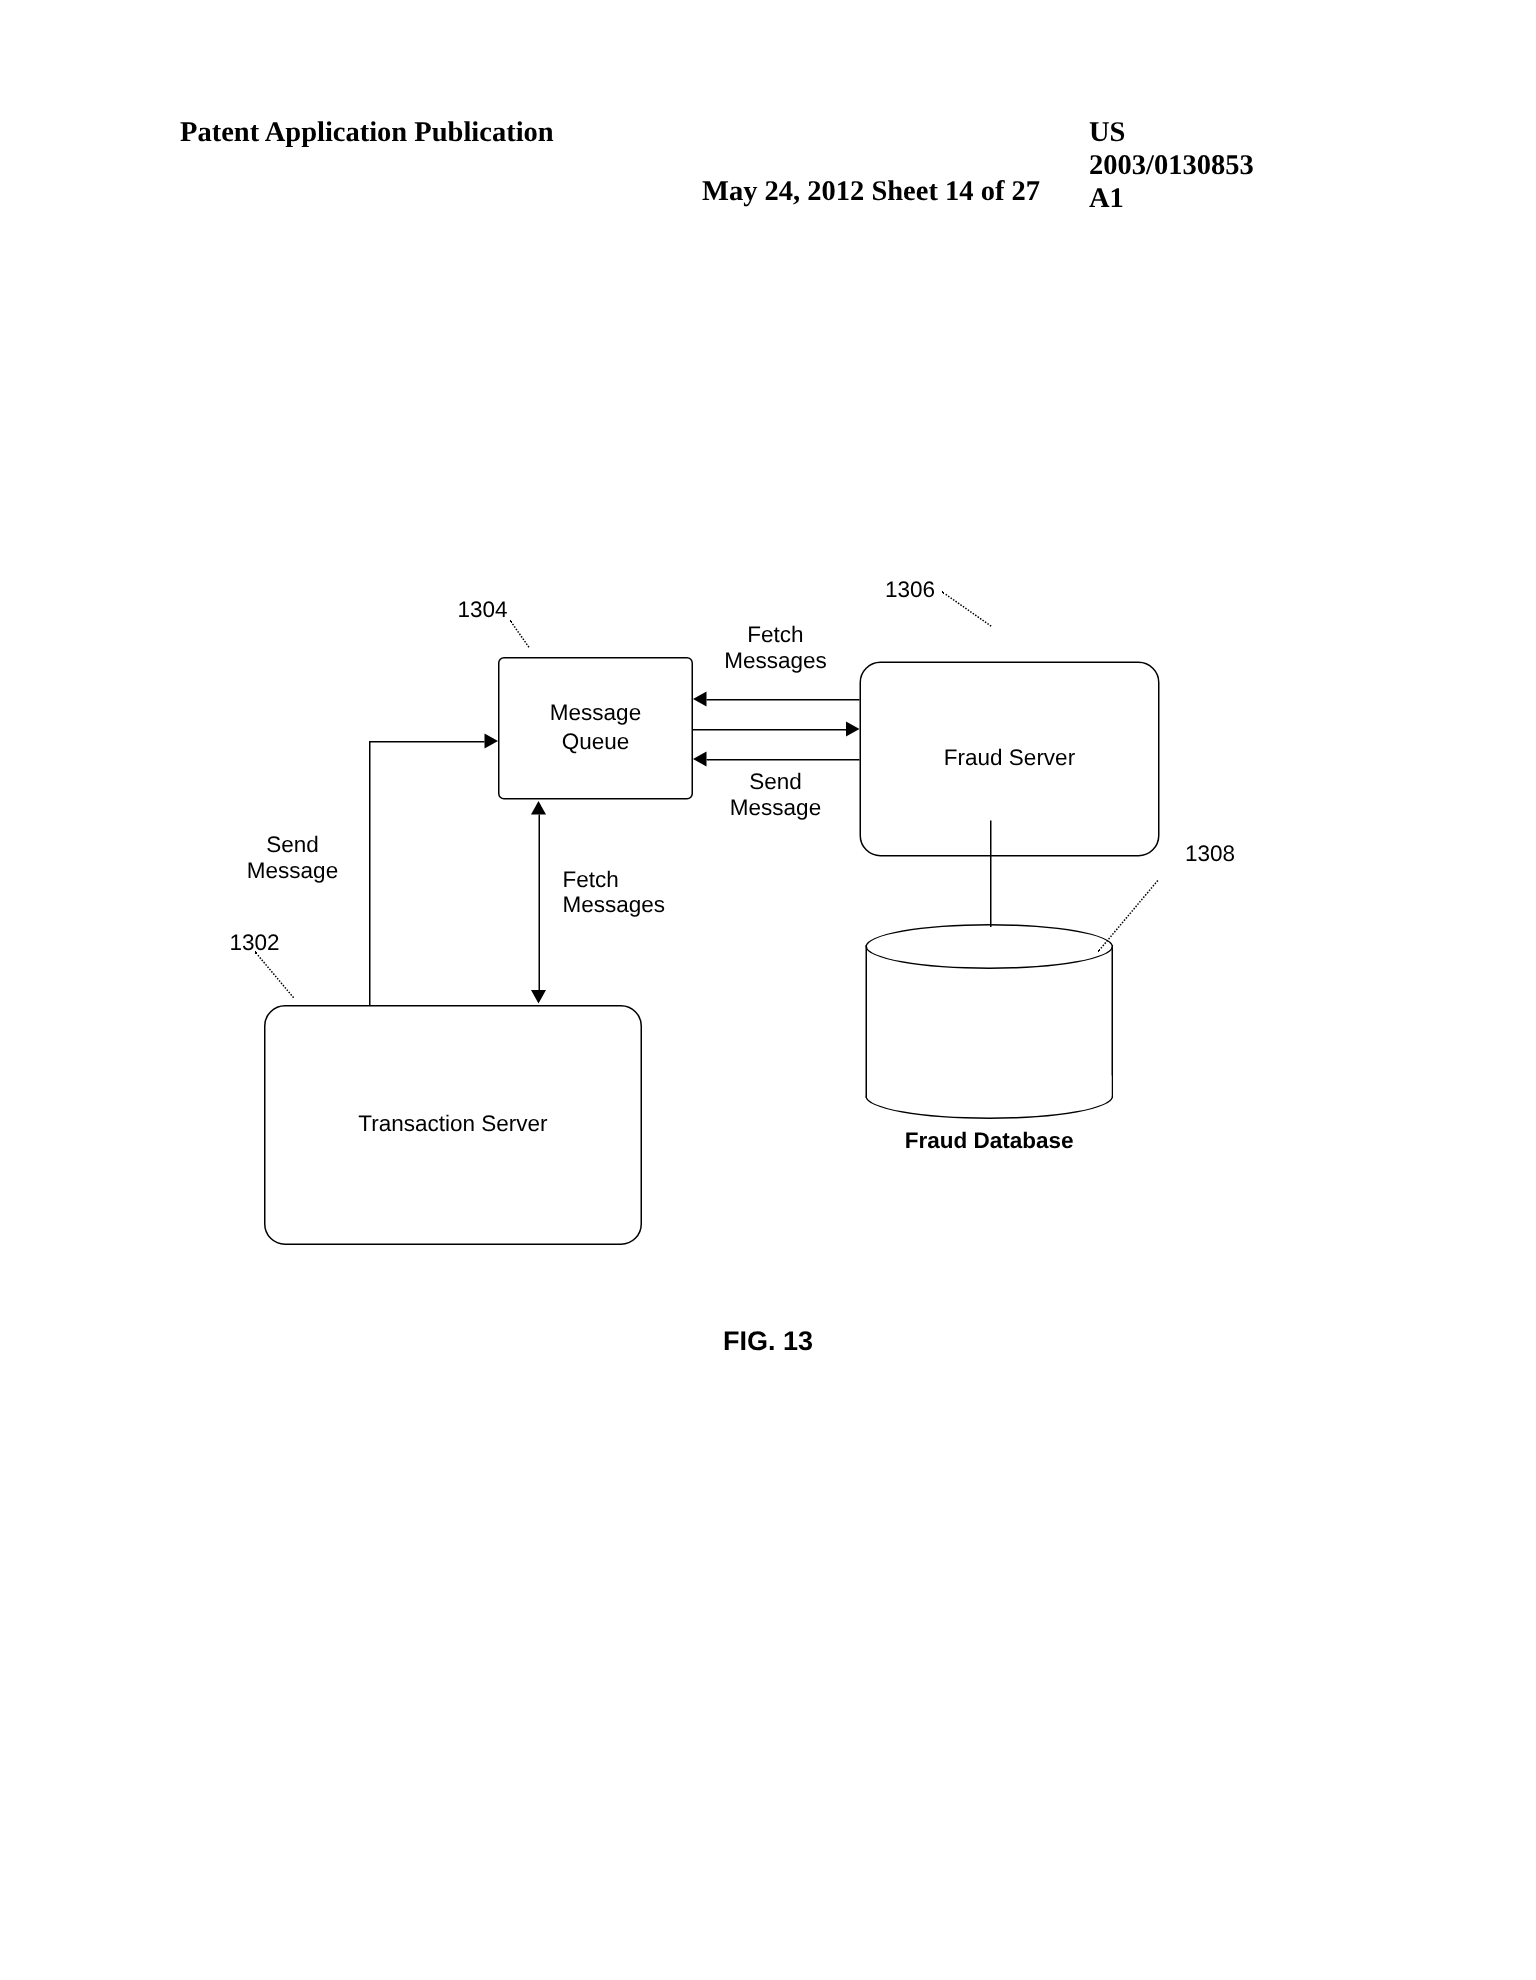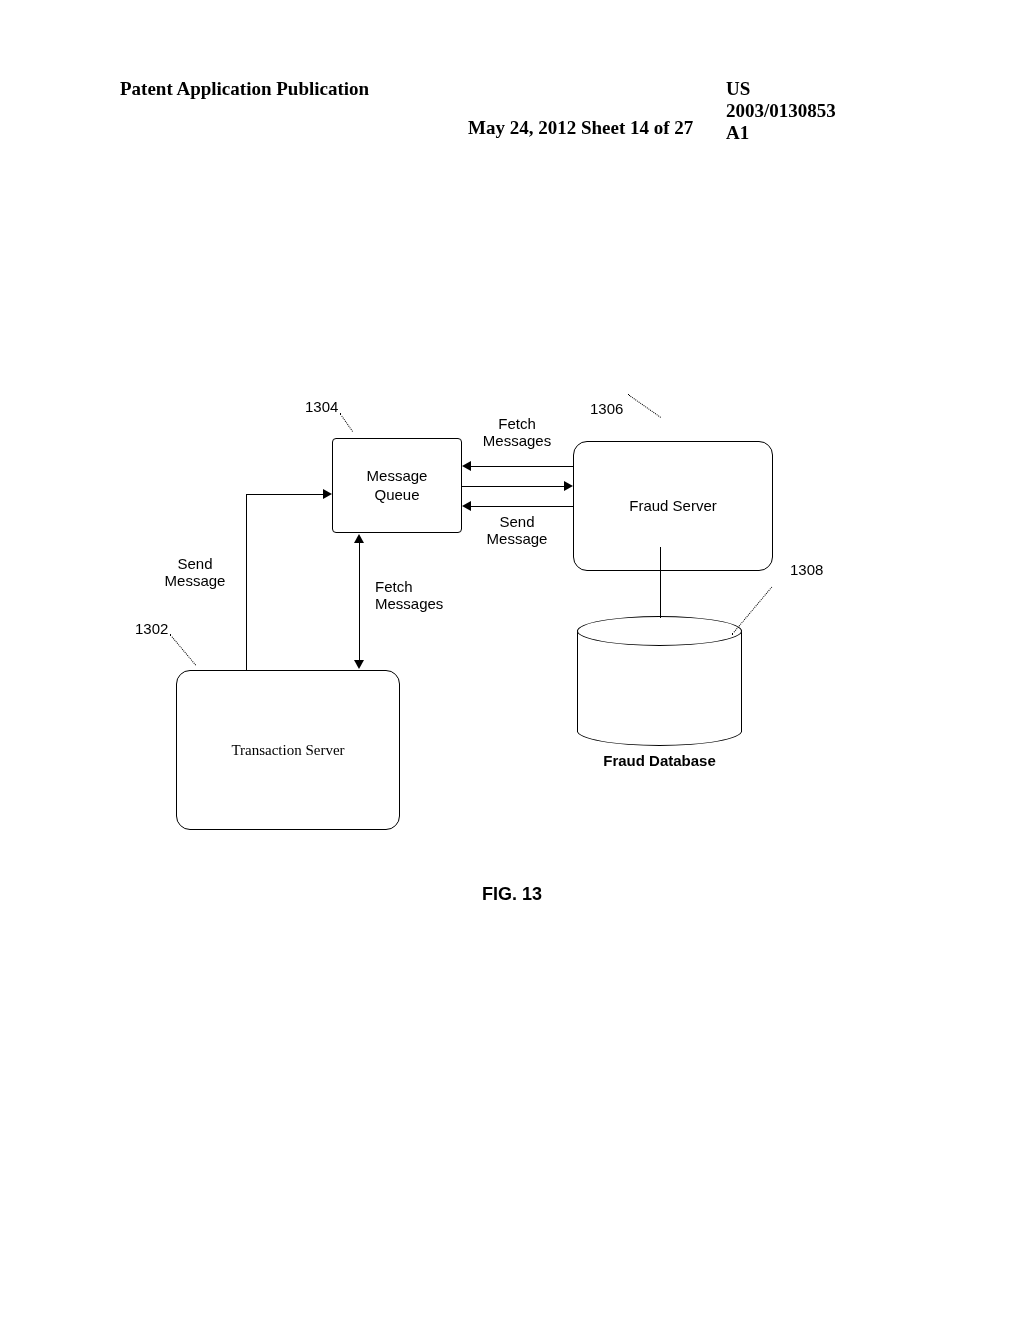--- a/index.html
+++ b/index.html
@@ -171,21 +171,21 @@
 Queue</span>
       </div>
     </div>
 
     <div class="node" style="left:573px; top:417px; width:200px; height:130px;margin-top:24px;">
       <div class="box">
         <span>Fraud Server</span>
       </div>
     </div>
 
-    <div class="node" style="left:176px; top:670px; width:224px; height:160px;font-family:Liberation Serif, serif;">
+    <div class="node" style="left:176px; top:670px; width:252px; height:160px;">
       <div class="box">
         <span>Transaction Server</span>
       </div>
     </div>
 
     <div class="cyl" style="left:577px; top:616px; width:165px; height:130px;">
       <div class="bot"></div>
       <div class="barrel"></div>
       <div class="mask"></div>
       <div class="top"></div>
@@ -217,26 +217,26 @@
     <div class="ah down" style="left:354px; top:660px;"></div>
 
     <div class="lbl" style="left:150px; top:555px; width:90px;">Send
 Message</div>
     <div class="lbl" style="left:375px; top:578px; width:90px; text-align:left;">Fetch
 Messages</div>
 
     <div class="refnum" style="left:305px; top:398px;">1304</div>
     <div class="refdots" style="left:340px; top:413px; width:22px; transform:rotate(55deg);"></div>
 
-    <div class="refnum" style="left:590px; top:400px;">1306</div>
+    <div class="refnum" style="left:590px; top:385px;">1306</div>
     <div class="refdots" style="left:628px; top:394px; width:40px; transform:rotate(35deg);"></div>
 
     <div class="refnum" style="left:790px; top:561px;text-align:right;">1308</div>
     <div class="refdots" style="left:732px; top:634px; width:62px; transform:rotate(-50deg);"></div>
 
-    <div class="refnum" style="left:135px; top:620px;">1302</div>
+    <div class="refnum" style="left:153px; top:620px;">1302</div>
     <div class="refdots" style="left:170px; top:634px; width:40px; transform:rotate(50deg);"></div>
 
   </div>
 
   <div class="figure-label">FIG. 13</div>
 
 </div>
 
 </body></html>

